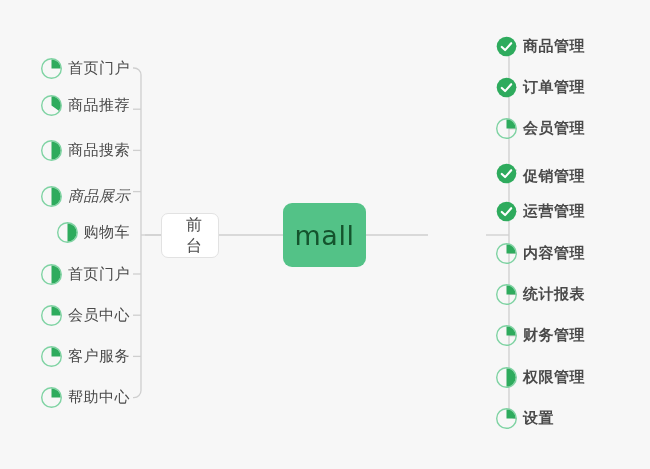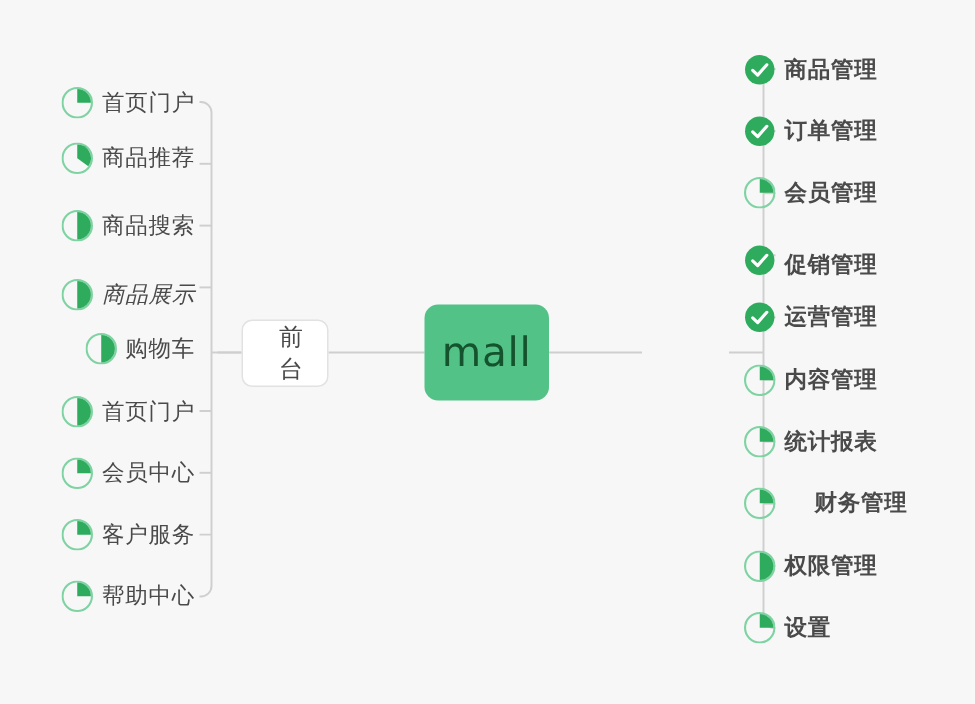--- a/index.html
+++ b/index.html
@@ -271,21 +271,21 @@
       </div>
       <div class="leaf leaf-right" style="top: 280.4px;">
         <span style="display: flex;">
           <svg class="status-icon" viewBox="0 0 21 21" xmlns="http://www.w3.org/2000/svg">
       <circle cx="10.5" cy="10.5" r="9.799999999999999" fill="none" stroke="#7fd3a3" stroke-width="1.4"></circle>
       <path d="M 10.5 10.5 L 10.5 1.4000000000000004 A 9.1 9.1 0 0 1 19.60 10.50 Z" fill="#2eab5d"></path>
     </svg>
         </span>
         <span class="leaf-label">统计报表</span>
       </div>
-      <div class="leaf leaf-right" style="top: 321.8px; gap: 20px;">
+      <div class="leaf leaf-right" style="top: 321.8px;">
         <span style="display: flex;">
           <svg class="status-icon" viewBox="0 0 21 21" xmlns="http://www.w3.org/2000/svg">
       <circle cx="10.5" cy="10.5" r="9.799999999999999" fill="none" stroke="#7fd3a3" stroke-width="1.4"></circle>
       <path d="M 10.5 10.5 L 10.5 1.4000000000000004 A 9.1 9.1 0 0 1 19.60 10.50 Z" fill="#2eab5d"></path>
     </svg>
         </span>
         <span class="leaf-label">财务管理</span>
       </div>
       <div class="leaf leaf-right" style="top: 363.2px; text-align: right;">
         <span style="display: flex;">

